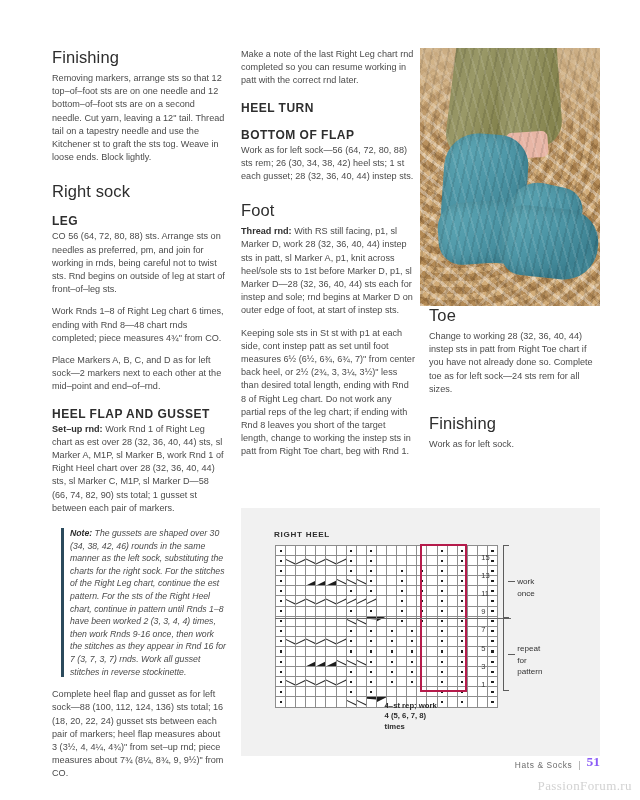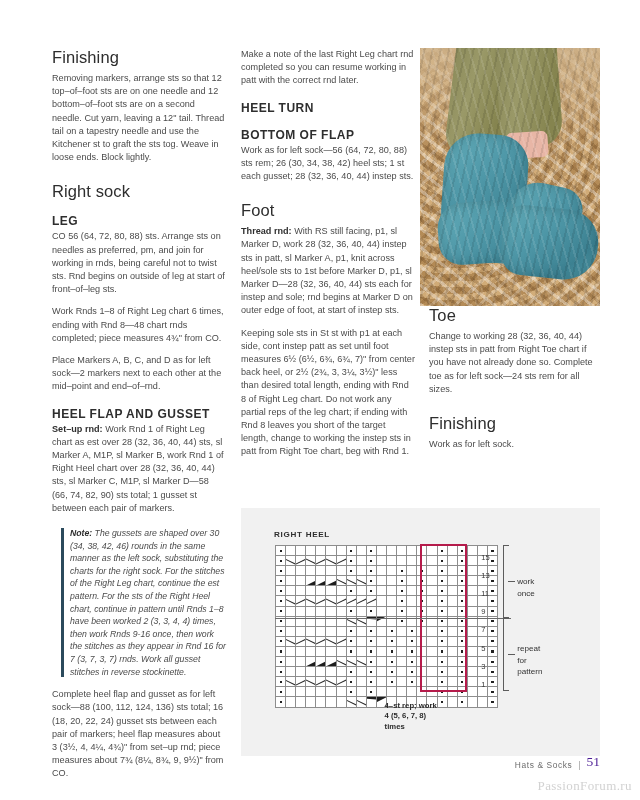--- a/index.html
+++ b/index.html
@@ -290,22 +290,22 @@
     font-size: 8.4px;
     letter-spacing: .6px;
     color: #6d6d6d;
   }
   #footer .fbar {
     font-size: 8.4px;
     color: #9a9a9a;
   }
   #footer .fnum {
     font-size: 13.5px;
-    font-weight: normal;
-    color: #4c1d95;
+    font-weight: bold;
+    color: #8b5cf6;
     font-family: "Liberation Serif", serif;
   }
   #watermark {
     position: absolute;
     right: 8px;
     bottom: 6px;
     font-size: 13px;
     color: #d2d2d2;
     letter-spacing: .4px;
     font-family: Liberation Serif, serif;

